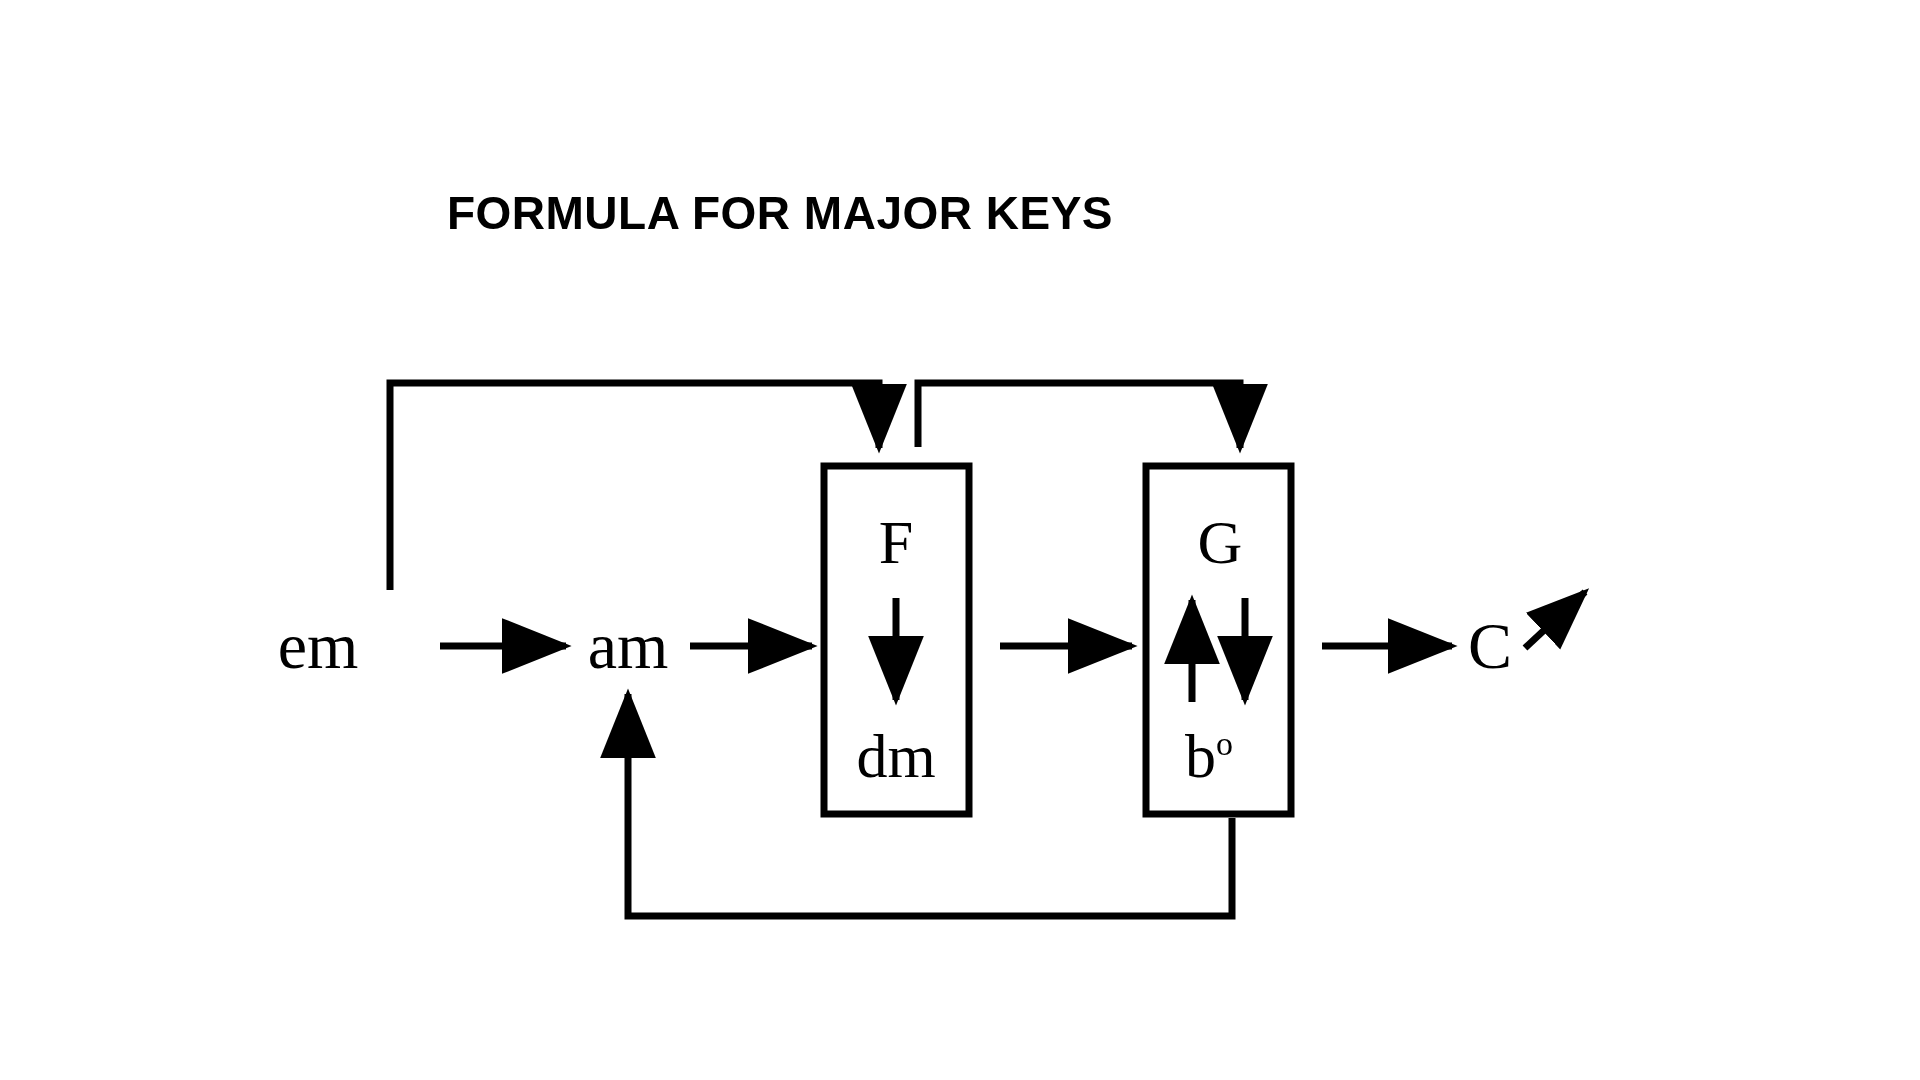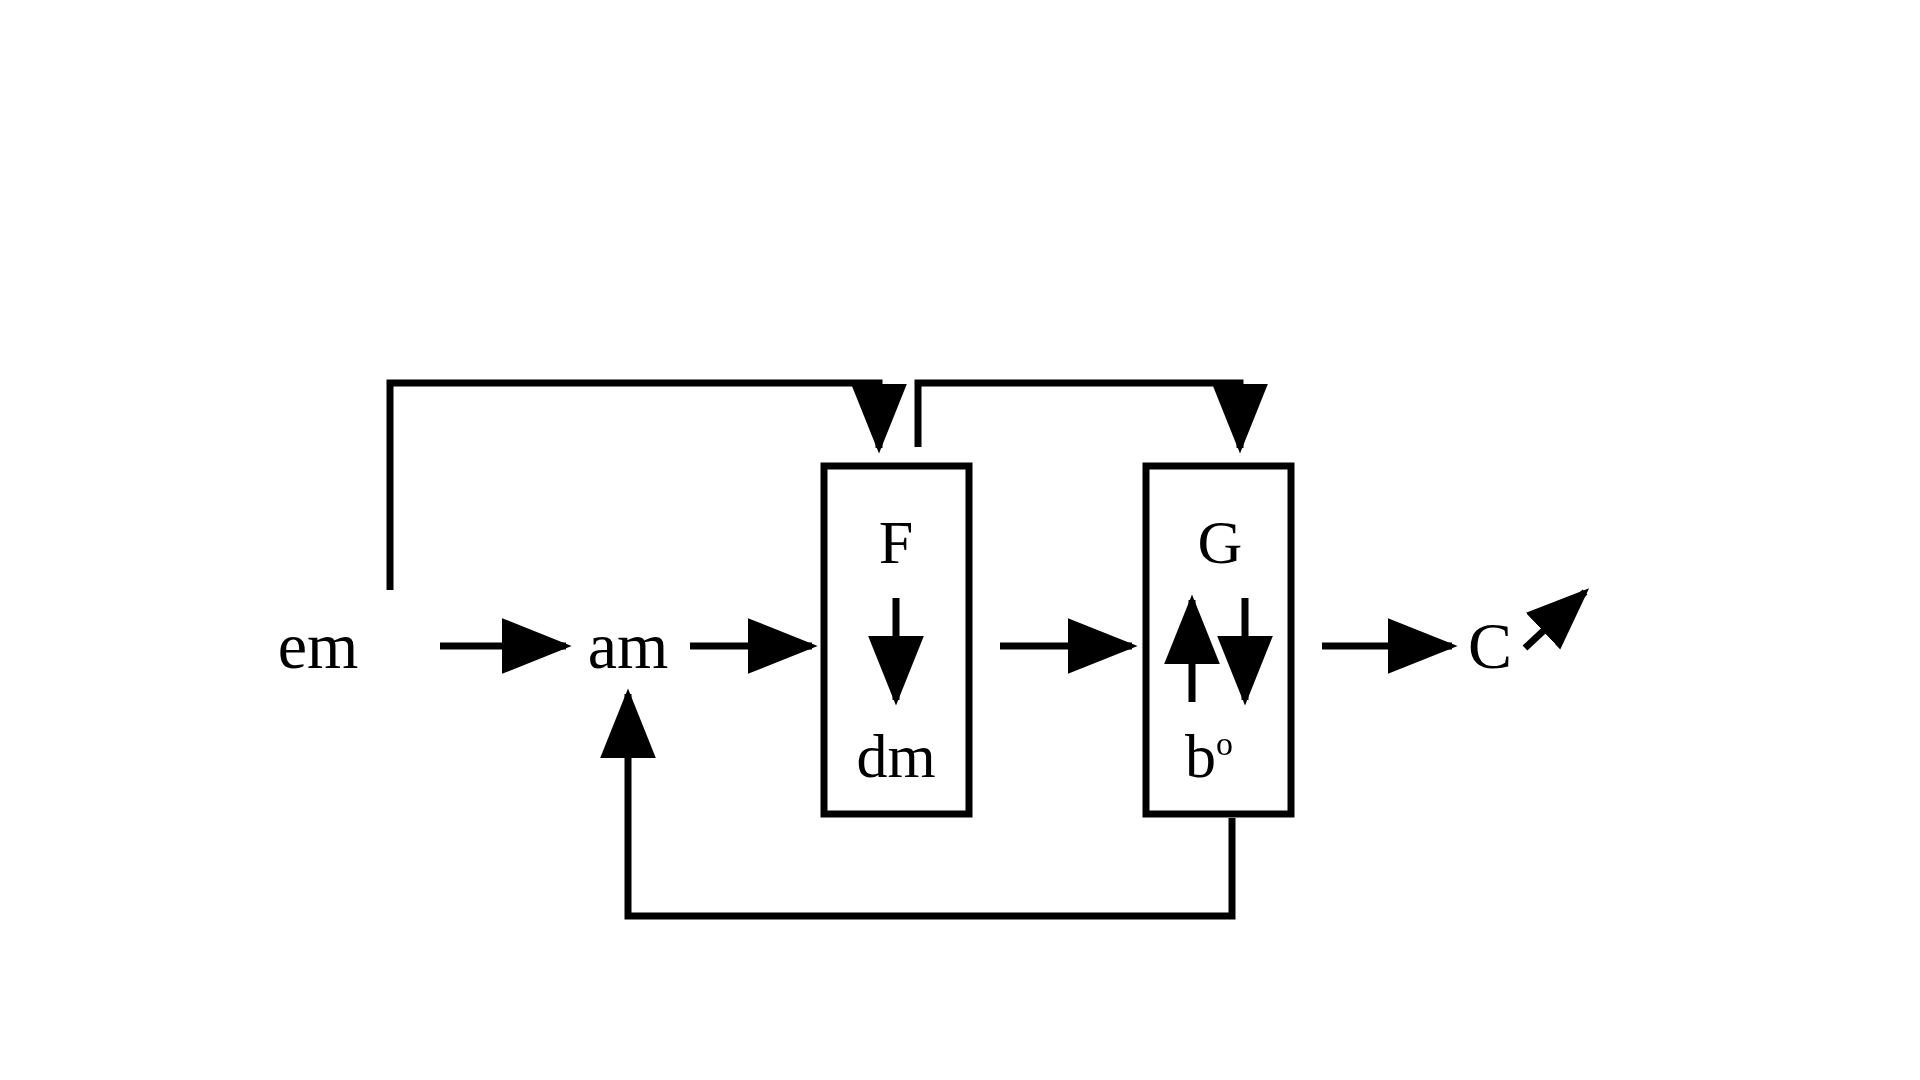--- a/index.html
+++ b/index.html
@@ -56,20 +56,21 @@
     fill: none;
     stroke: #000000;
     stroke-width: 7;
   }
 </style>
 </head>
 <body>
 
 <div id="page">
 
+  <div id="diagram-title">FORMULA FOR MAJOR KEYS</div>
 
   <svg id="diagram-svg" width="1920" height="1080" viewBox="0 0 1920 1080">
 
     <defs>
       <marker id="ah-right" markerWidth="10" markerHeight="10" refX="9.2" refY="4" orient="auto" markerUnits="strokeWidth">
         <path d="M0,0 L10,4 L0,8 z" fill="#000000"></path>
       </marker>
       <marker id="ah-down" markerWidth="10" markerHeight="10" refX="9.2" refY="4" orient="auto" markerUnits="strokeWidth">
         <path d="M0,0 L10,4 L0,8 z" fill="#000000"></path>
       </marker>

